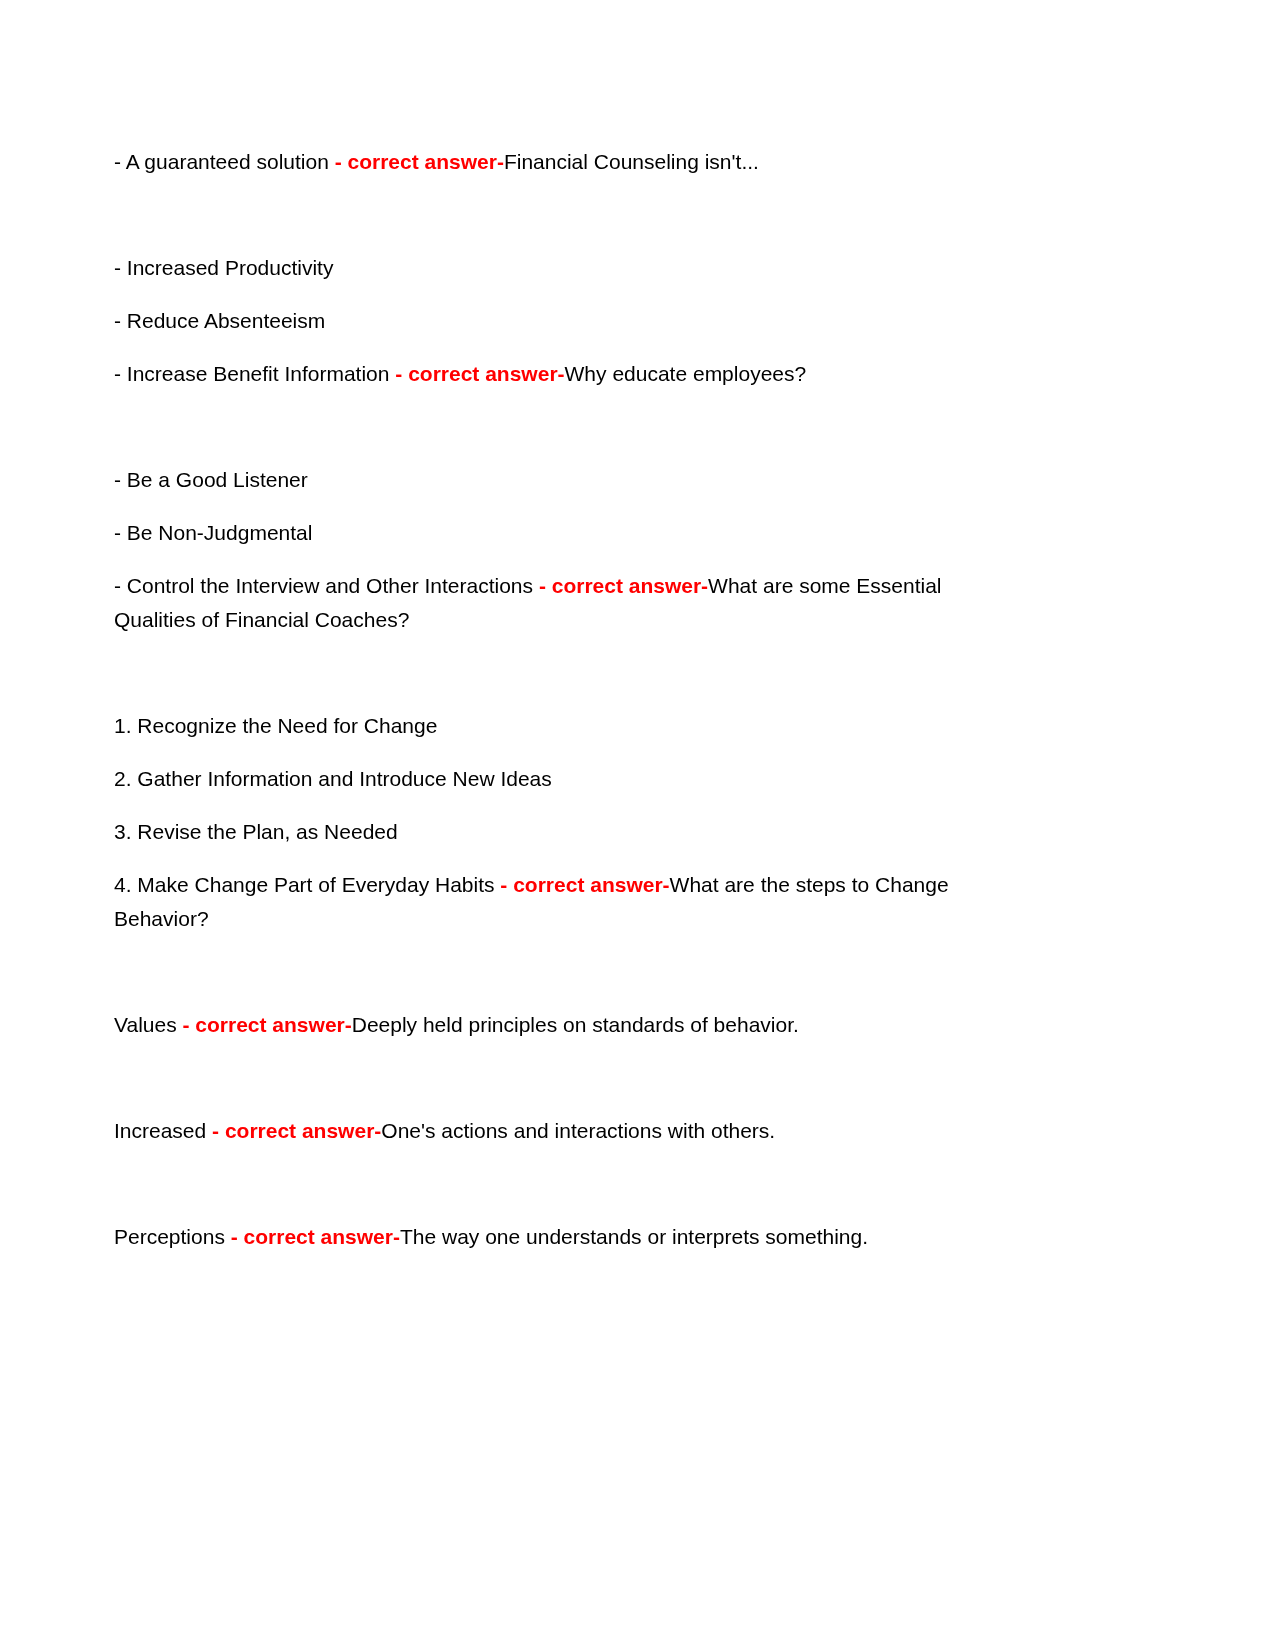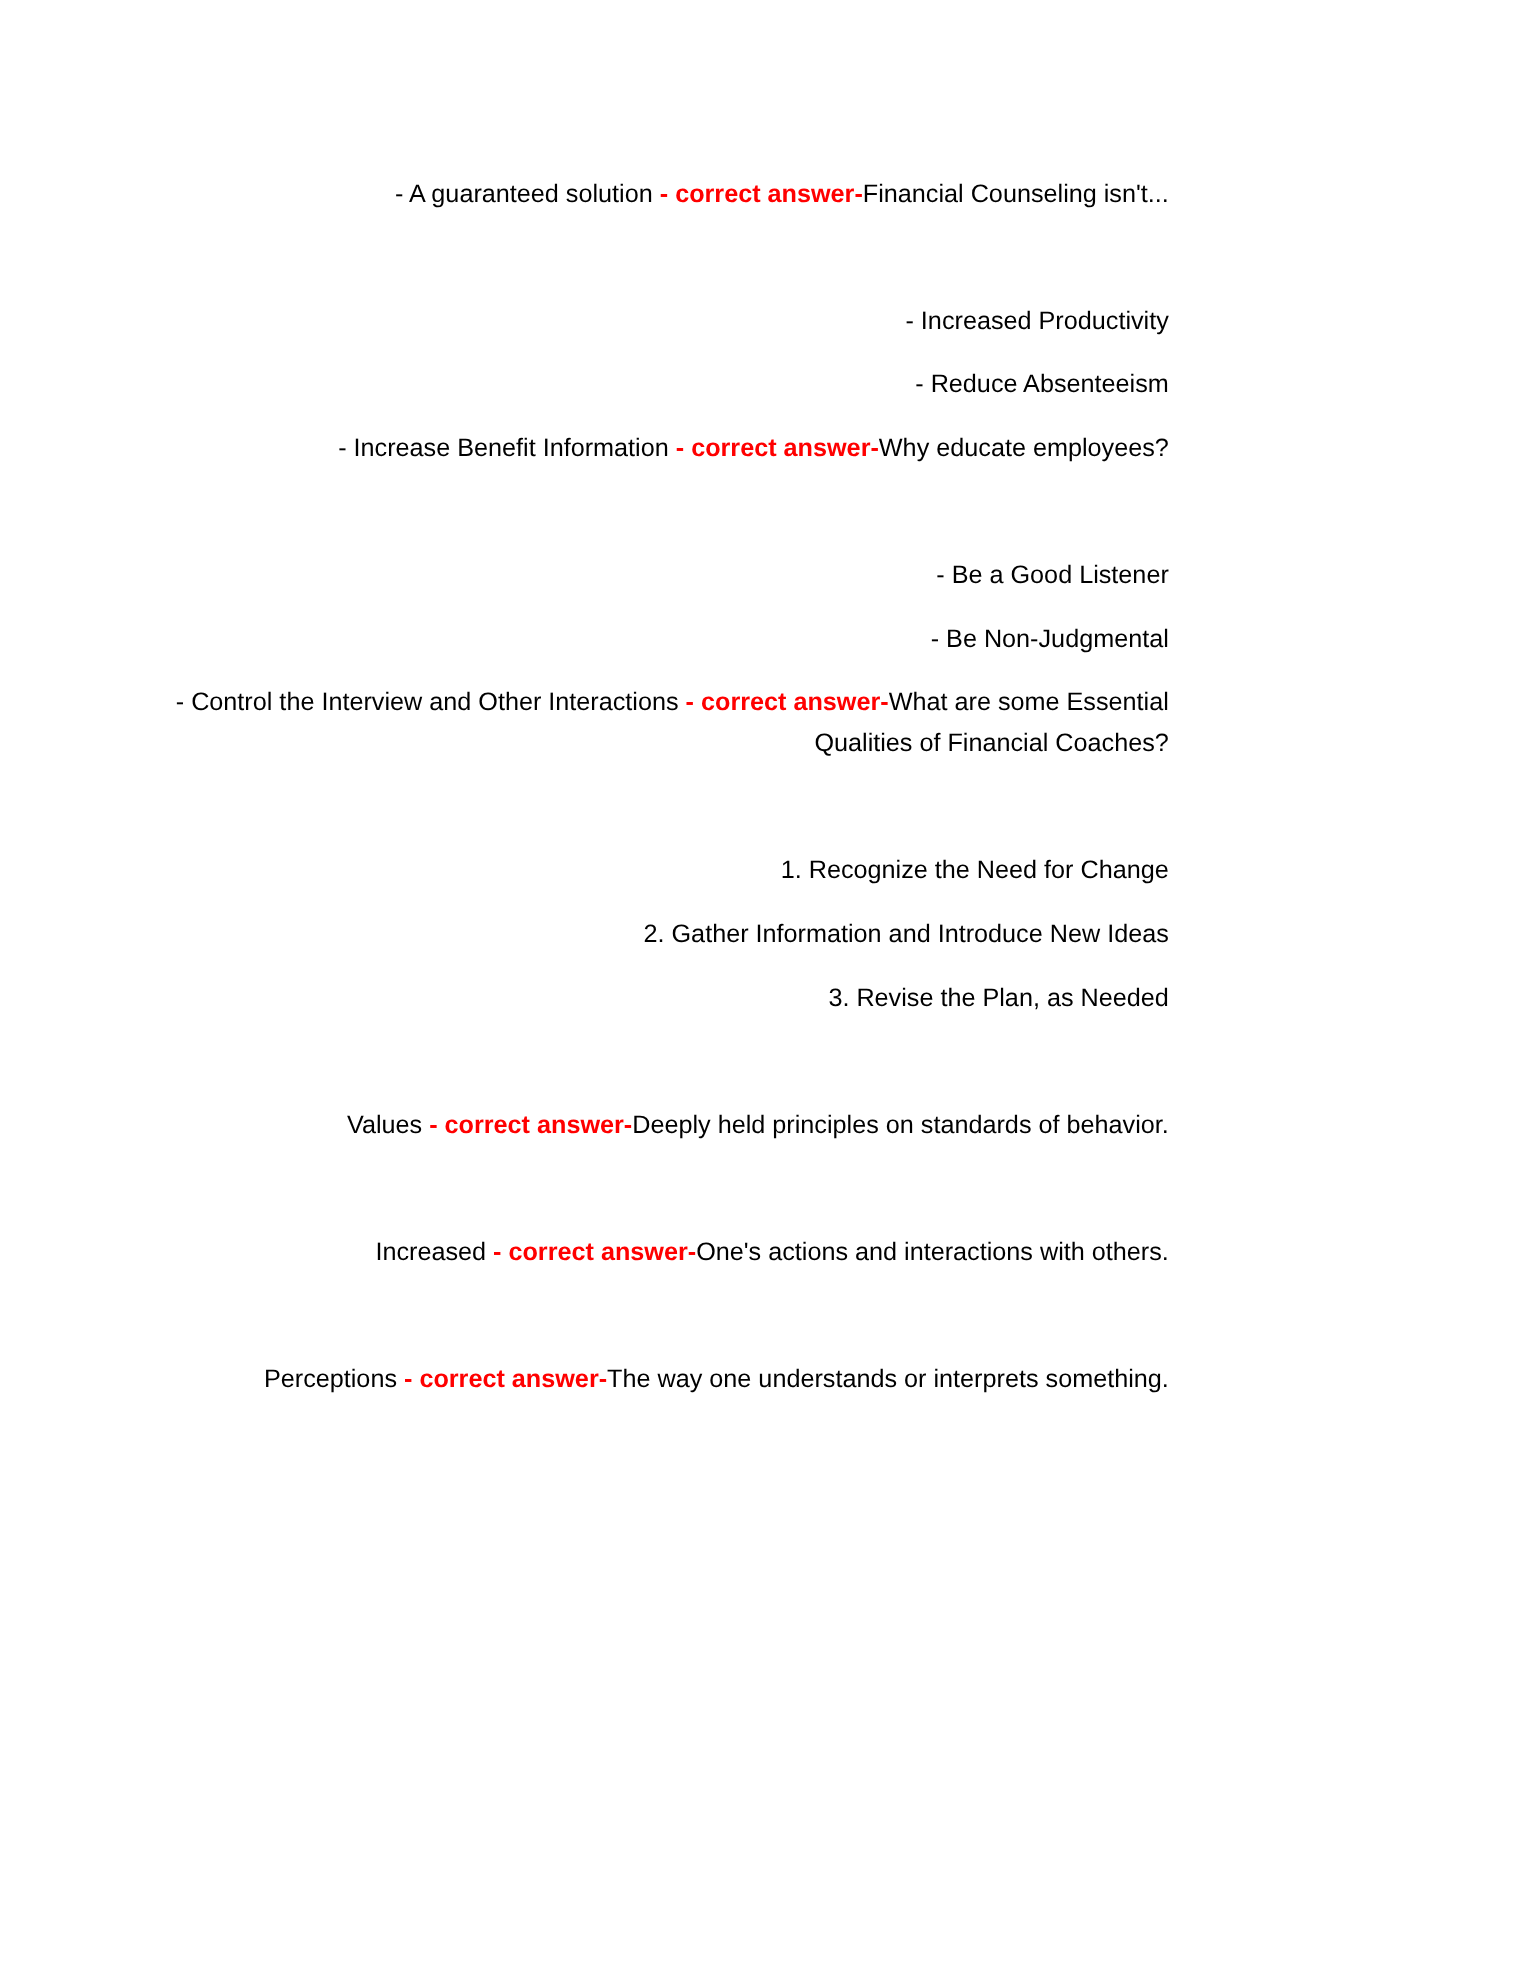--- a/index.html
+++ b/index.html
@@ -11,23 +11,22 @@
     width: 1275px;
     height: 1650px;
     font-family: "Liberation Sans", sans-serif;
     color: var(--text-color, #000000);
   }
   .page {
     box-sizing: border-box;
     width: 1130px;
     height: 1650px;
     background: var(--page-bg, #ffffff);
-    padding: 145px 0 0 74px;
+    padding: 145px 0 0 114px;
     overflow: hidden;
-    text-align: right;
   }
   .doc-body {
     width: 900px;
   }
   .block {
     display: flow-root;
     margin: 0 0 53px 0;
   }
   .para {
     margin: 0 0 19px 0;
@@ -55,20 +54,21 @@
       </div>
       <div class="block">
         <p class="para"><span>- Be a Good Listener</span></p>
         <p class="para"><span>- Be Non-Judgmental</span></p>
         <p class="para"><span>- Control the Interview and Other Interactions </span><span class="answer">- correct answer-</span><span>What are some Essential Qualities of Financial Coaches?</span></p>
       </div>
       <div class="block">
         <p class="para"><span>1. Recognize the Need for Change</span></p>
         <p class="para"><span>2. Gather Information and Introduce New Ideas</span></p>
         <p class="para"><span>3. Revise the Plan, as Needed</span></p>
+        <p class="para"><span>4. Make Change Part of Everyday Habits </span><span class="answer">- correct answer-</span><span>What are the steps to Change Behavior?</span></p>
       </div>
       <div class="block">
         <p class="para"><span>Values </span><span class="answer">- correct answer-</span><span>Deeply held principles on standards of behavior.</span></p>
       </div>
       <div class="block">
         <p class="para"><span>Increased </span><span class="answer">- correct answer-</span><span>One's actions and interactions with others.</span></p>
       </div>
       <div class="block">
         <p class="para"><span>Perceptions </span><span class="answer">- correct answer-</span><span>The way one understands or interprets something.</span></p>
       </div>

